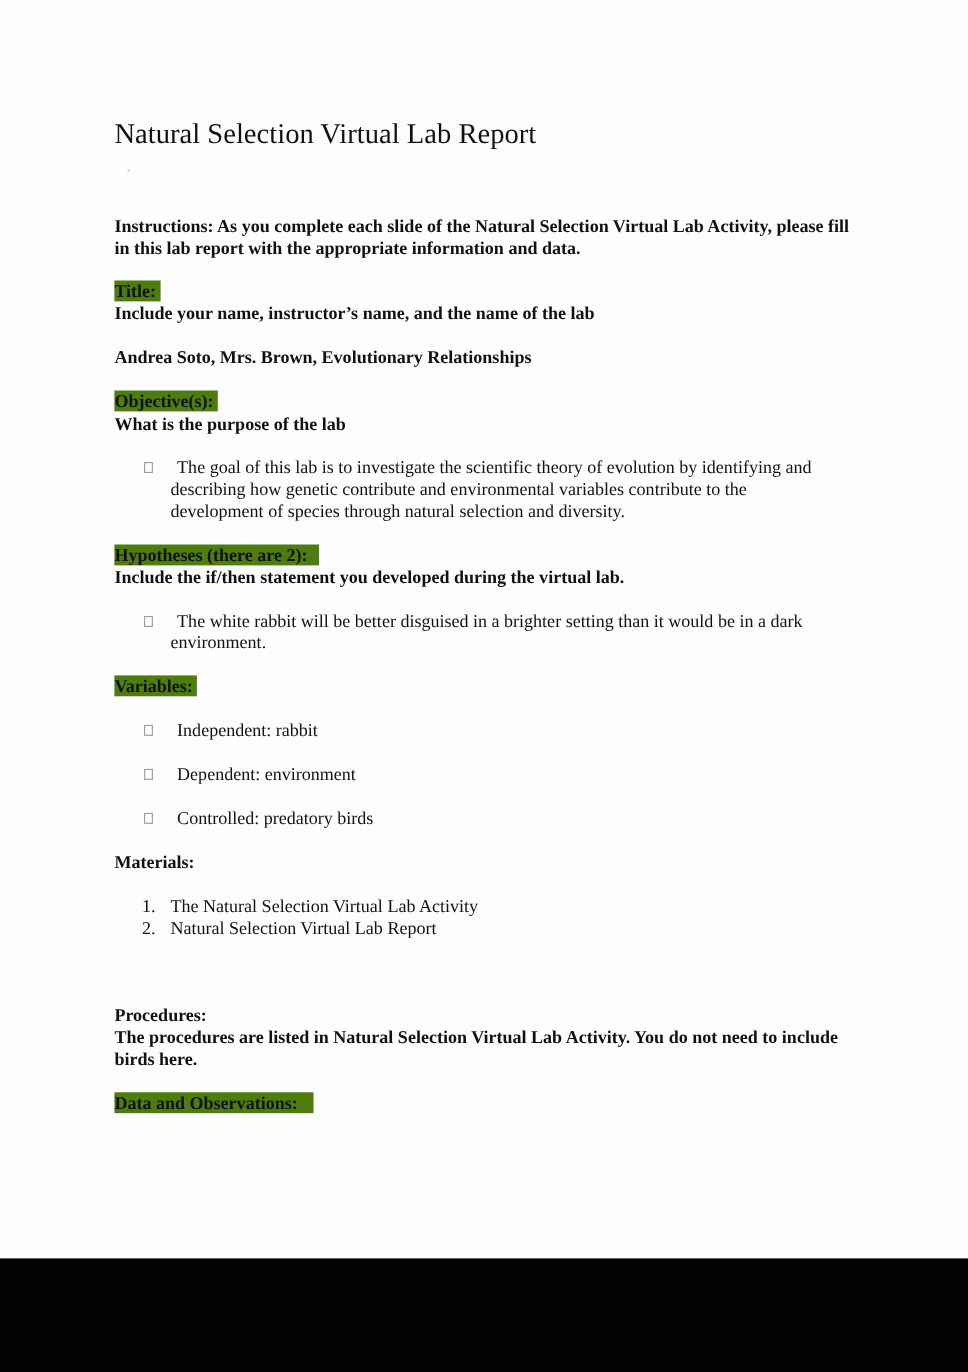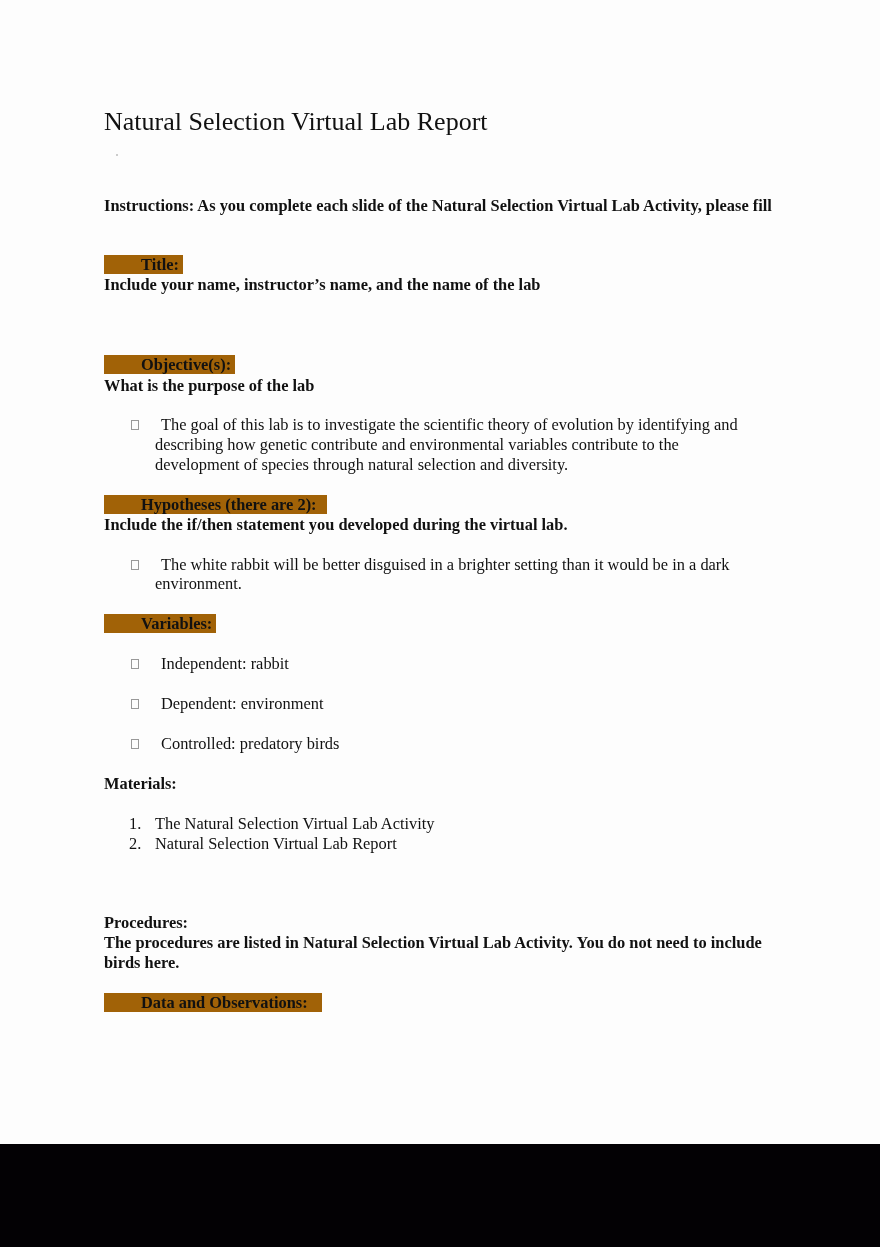--- a/index.html
+++ b/index.html
@@ -5,36 +5,38 @@
   html, body { margin: 0; padding: 0; }
   body {
     width: 880px; height: 1247px; background: #ffffff; position: relative; overflow: hidden;
     font-family: "Liberation Serif", "DejaVu Serif", serif; color: #111;
   }
   .page { position: absolute; left: 0; top: 0; width: 880px; height: 1144px; background: #fdfdfd; }
   .bottom-bar { position: absolute; left: 0; top: 1144px; width: 880px; height: 103px; background: #030104; }
   .title { position: absolute; left: 104px; top: 106px; font-size: 26px; line-height: 32px; white-space: nowrap; }
   .speck { position: absolute; left: 116px; top: 154px; width: 2px; height: 2px; background: #ccc; }
   .t { position: absolute; left: 104px; font-size: 16.4px; line-height: 20px; white-space: nowrap; font-weight: bold; }
-  .hl { background: #a16207; padding-right: 4px; padding-left: 37px; }
+  .hl { background: #4d7c0f; padding-right: 4px; }
   .bullet-box { position: absolute; left: 131px; width: 8px; height: 10px; border: 1px solid #999; box-sizing: border-box; }
   .bt { position: absolute; left: 155px; font-size: 16.4px; line-height: 20px; white-space: nowrap; }
   .num { position: absolute; left: 129px; font-size: 16.4px; line-height: 20px; }
 </style>
 </head>
 <body>
 
 <div class="page">
   <div class="title">Natural Selection Virtual Lab Report</div>
   <div class="speck"></div>
 
   <div class="t" style="top:196px">Instructions: As you complete each slide of the Natural Selection Virtual Lab Activity, please fill</div>
+  <div class="t" style="top:216px">in this lab report with the appropriate information and data.</div>
 
   <div class="t" style="top:255px"><span class="hl">Title:</span></div>
   <div class="t" style="top:275px">Include your name, instructor’s name, and the name of the lab</div>
+  <div class="t" style="top:315px">Andrea Soto, Mrs. Brown, Evolutionary Relationships</div>
 
   <div class="t" style="top:355px"><span class="hl">Objective(s):</span></div>
   <div class="t" style="top:376px">What is the purpose of the lab</div>
   <div class="bullet-box" style="top:420px"></div>
   <div class="bt" style="top:415px; left:161px">The goal of this lab is to investigate the scientific theory of evolution by identifying and</div>
   <div class="bt" style="top:435px">describing how genetic contribute and environmental variables contribute to the</div>
   <div class="bt" style="top:455px">development of species through natural selection and diversity.</div>
 
   <div class="t" style="top:495px"><span class="hl" style="padding-right:10px">Hypotheses (there are 2):</span></div>
   <div class="t" style="top:515px">Include the if/then statement you developed during the virtual lab.</div>

